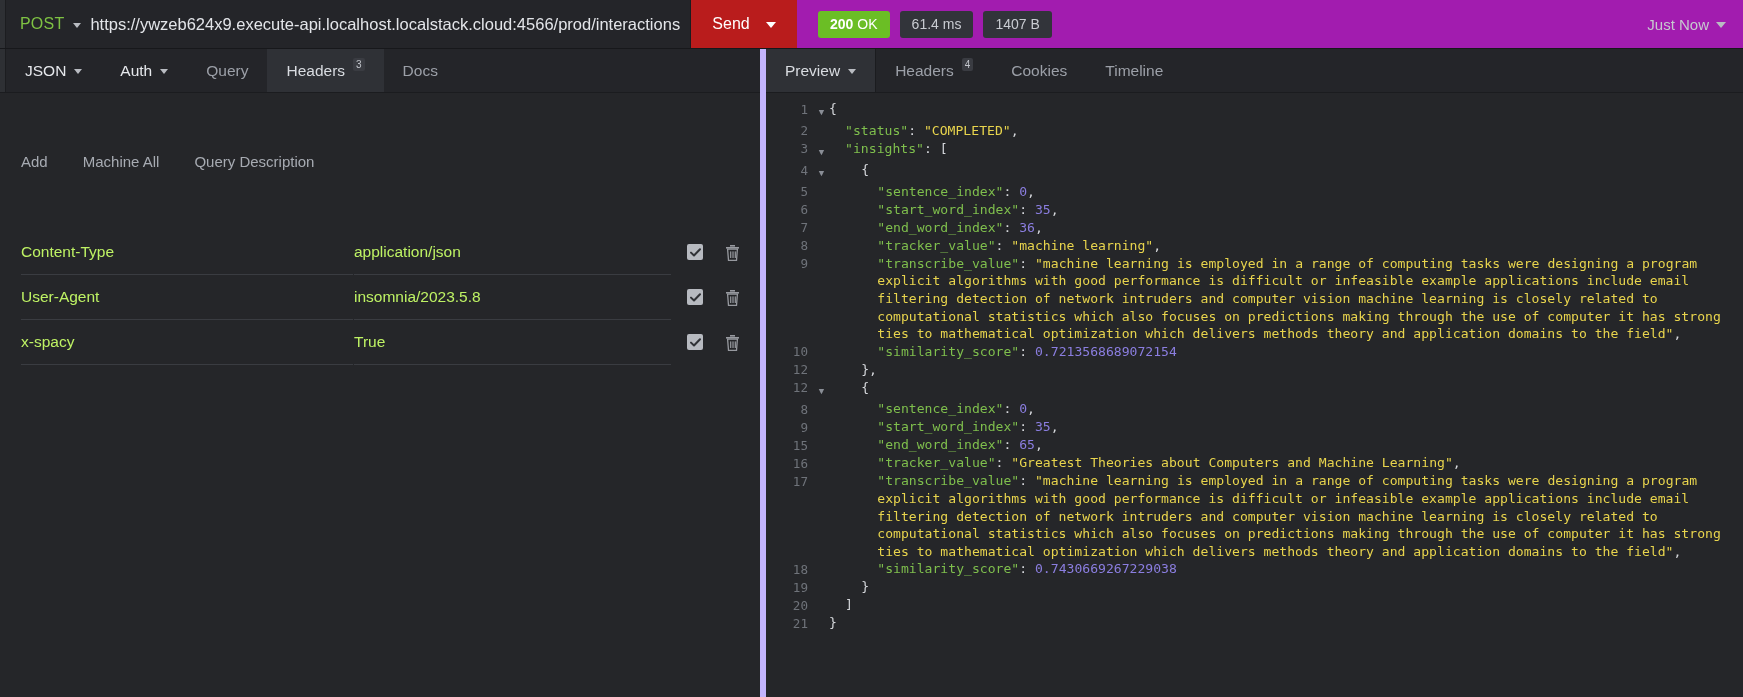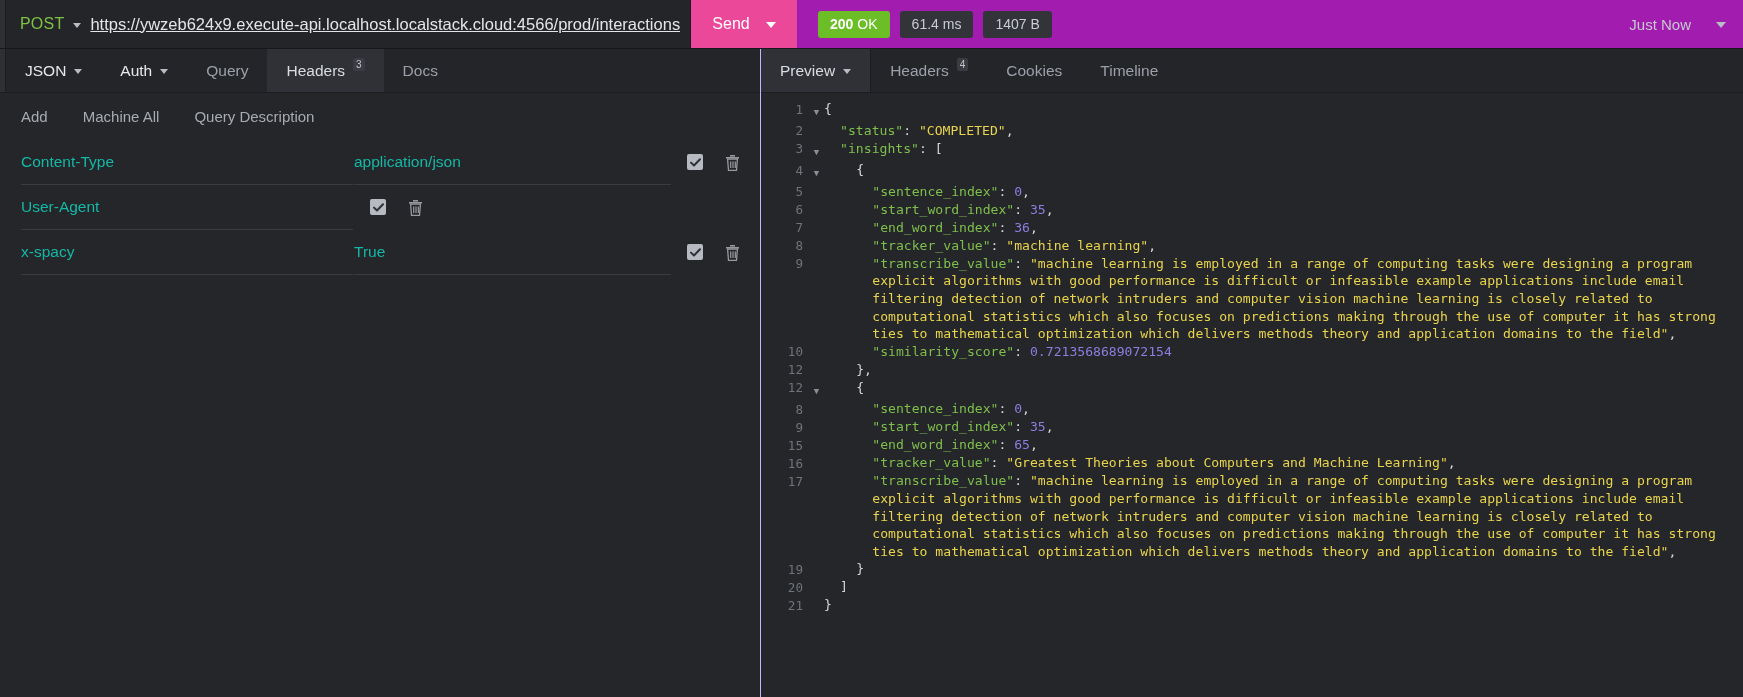--- a/index.html
+++ b/index.html
@@ -27,49 +27,49 @@
     color: #7ec243; font-size: 16px; letter-spacing: .2px;
     font-family: "Liberation Sans", sans-serif;
   }
   .caret {
     width: 0; height: 0; border-left: 5px solid transparent;
     border-right: 5px solid transparent; border-top: 6px solid #b9bcc2;
     display:inline-block; margin-top:2px;
   }
   .caret.small { border-left-width:4.5px; border-right-width:4.5px; border-top-width:5.5px; }
   .url-text {
-    color: #e3e5e9; font-size: 16.5px; white-space: nowrap; overflow: hidden; text-decoration: underline;
+    color: #e3e5e9; font-size: 16.5px; white-space: nowrap; overflow: hidden;
   }
   .send-btn {
-    flex: 0 0 106px; background: #ec4899; display: flex; align-items: center;
+    flex: 0 0 106px; background: #b91c1c; display: flex; align-items: center;
     justify-content: center; gap: 16px; cursor: pointer;
   }
   .send-btn .lbl { color: #fff; font-size: 16px; }
   .send-btn .caret { border-top-color: #fff; }
   .status-zone {
     flex: 1 1 auto; display: flex; align-items: center; gap: 10px;
     padding-left: 21px; background: #a21caf;
   }
   .chip {
     height: 27px; display: flex; align-items: center; padding: 0 12px;
     border-radius: 3px; font-size: 14px; color: #c9ccd2; background: #32343a;
     white-space: nowrap;
   }
   .chip.ok { background: #6bbe25; color: #fff; }
   .chip.ok b { font-weight: bold; color: #fff; margin-right: 4px; }
   .chip.ok span { font-weight: normal; }
   .timestamp {
     margin-left: auto; margin-right: 17px; display: flex; align-items: center;
-    gap: 25px; color: #c6c9cf; font-size: 15px; cursor: pointer;
+    gap: 7px; color: #c6c9cf; font-size: 15px; cursor: pointer;
   }
 
   
   .split { flex: 1 1 auto; display: flex; min-height: 0; }
   .pane-left { flex: 0 0 721px; display: flex; flex-direction: column;
-               background: #252629; border-right: 1px solid #c4b5fd; min-height:0;}
+               background: #252629; border-right: 6px solid #c4b5fd; min-height:0;gap:45px;}
   .pane-right { flex: 1 1 auto; display: flex; flex-direction: column;
                 background: #252629; min-height:0; }
 
   
   .tabs {
     height: 44px; display: flex; align-items: stretch; background: #242529;
     border-bottom: 1px solid #1b1c1f; flex:0 0 44px;
   }
   .tab {
     display: flex; align-items: center; gap: 8px; padding: 0 19px;
@@ -88,21 +88,21 @@
   .actions {
     height: 47px; display: flex; align-items: center; gap: 35px;
     padding-left: 21px; color: #a7abb2; font-size: 15px; flex:0 0 47px;
   }
   .actions span { cursor: pointer; }
 
   
   .hdr-table { padding: 0 20px 0 21px; }
   .hdr-row { display: flex; align-items: stretch; height: 45px; }
   .cell {
-    display: flex; align-items: center; color: #14b8a6; font-size: 15.5px;
+    display: flex; align-items: center; color: #bef264; font-size: 15.5px;
     border-bottom: 1px solid #3a3c41; padding-bottom: 1px;
   }
   .cell.name  { flex: 0 0 332px; margin-right: 1px; }
   .cell.value { flex: 0 0 317px; text-align: right; }
   .cell.ctrl  { flex: 1 1 auto; border-bottom: none; justify-content: flex-start;
                 gap: 22px; padding-left: 16px; }
   .chk {
     width: 16px; height: 16px; background: #b7bac0; border-radius: 2px;
     display: flex; align-items: center; justify-content: center; cursor: pointer;
   }
@@ -212,20 +212,23 @@
                 <rect x="5.1" y="7.4" width="1.2" height="6.6" fill="#b0b3b9"></rect>
                 <rect x="7.4" y="7.4" width="1.2" height="6.6" fill="#b0b3b9"></rect>
                 <rect x="9.7" y="7.4" width="1.2" height="6.6" fill="#b0b3b9"></rect>
               </svg>
             </div>
           </div>
           <div class="hdr-row">
             <div class="cell name">
               <span>User-Agent</span>
             </div>
+            <div class="cell value">
+              <span>insomnia/2023.5.8</span>
+            </div>
             <div class="cell ctrl">
               <span class="chk">
                 <svg width="11" height="9" viewBox="0 0 11 9">
                   <path d="M1 4.6 L4 7.5 L10 1.2" fill="none" stroke="#303236" stroke-width="2" stroke-linecap="round" stroke-linejoin="round"></path>
                 </svg>
               </span>
               <svg class="trash" viewBox="0 0 15 17">
                 <rect x="1" y="3" width="13" height="1.6" fill="#b0b3b9"></rect>
                 <rect x="5" y="1" width="5" height="1.6" fill="#b0b3b9"></rect>
                 <path d="M2.6 5.2 h9.8 l-.9 11.2 h-8 z" fill="none" stroke="#b0b3b9" stroke-width="1.3"></path>
@@ -359,20 +362,25 @@
             <div class="gutter">16</div>
             <div class="fold"></div>
             <div class="code" style="text-indent: 0px; padding-left: 48.3px;"><span class="k">"tracker_value"</span><span class="p">: </span><span class="s">"Greatest Theories about Computers and Machine Learning"</span><span class="p">,</span></div>
           </div>
           <div class="code-line">
             <div class="gutter">17</div>
             <div class="fold"></div>
             <div class="code" style="text-indent: 0px; padding-left: 48.3px;"><span class="k">"transcribe_value"</span><span class="p">: </span><span class="s">"machine learning is employed in a range of computing tasks were designing a program explicit algorithms with good performance is difficult or infeasible example applications include email filtering detection of network intruders and computer vision machine learning is closely related to computational statistics which also focuses on predictions making through the use of computer it has strong ties to mathematical optimization which delivers methods theory and application domains to the field"</span><span class="p">,</span></div>
           </div>
           <div class="code-line">
+            <div class="gutter">18</div>
+            <div class="fold"></div>
+            <div class="code" style="text-indent: 0px; padding-left: 48.3px;"><span class="k">"similarity_score"</span><span class="p">: </span><span class="n">0.7430669267229038</span></div>
+          </div>
+          <div class="code-line">
             <div class="gutter">19</div>
             <div class="fold"></div>
             <div class="code" style="text-indent: 0px; padding-left: 32.2px;"><span class="p">}</span></div>
           </div>
           <div class="code-line">
             <div class="gutter">20</div>
             <div class="fold"></div>
             <div class="code" style="text-indent: 0px; padding-left: 16.1px;"><span class="p">]</span></div>
           </div>
           <div class="code-line">

